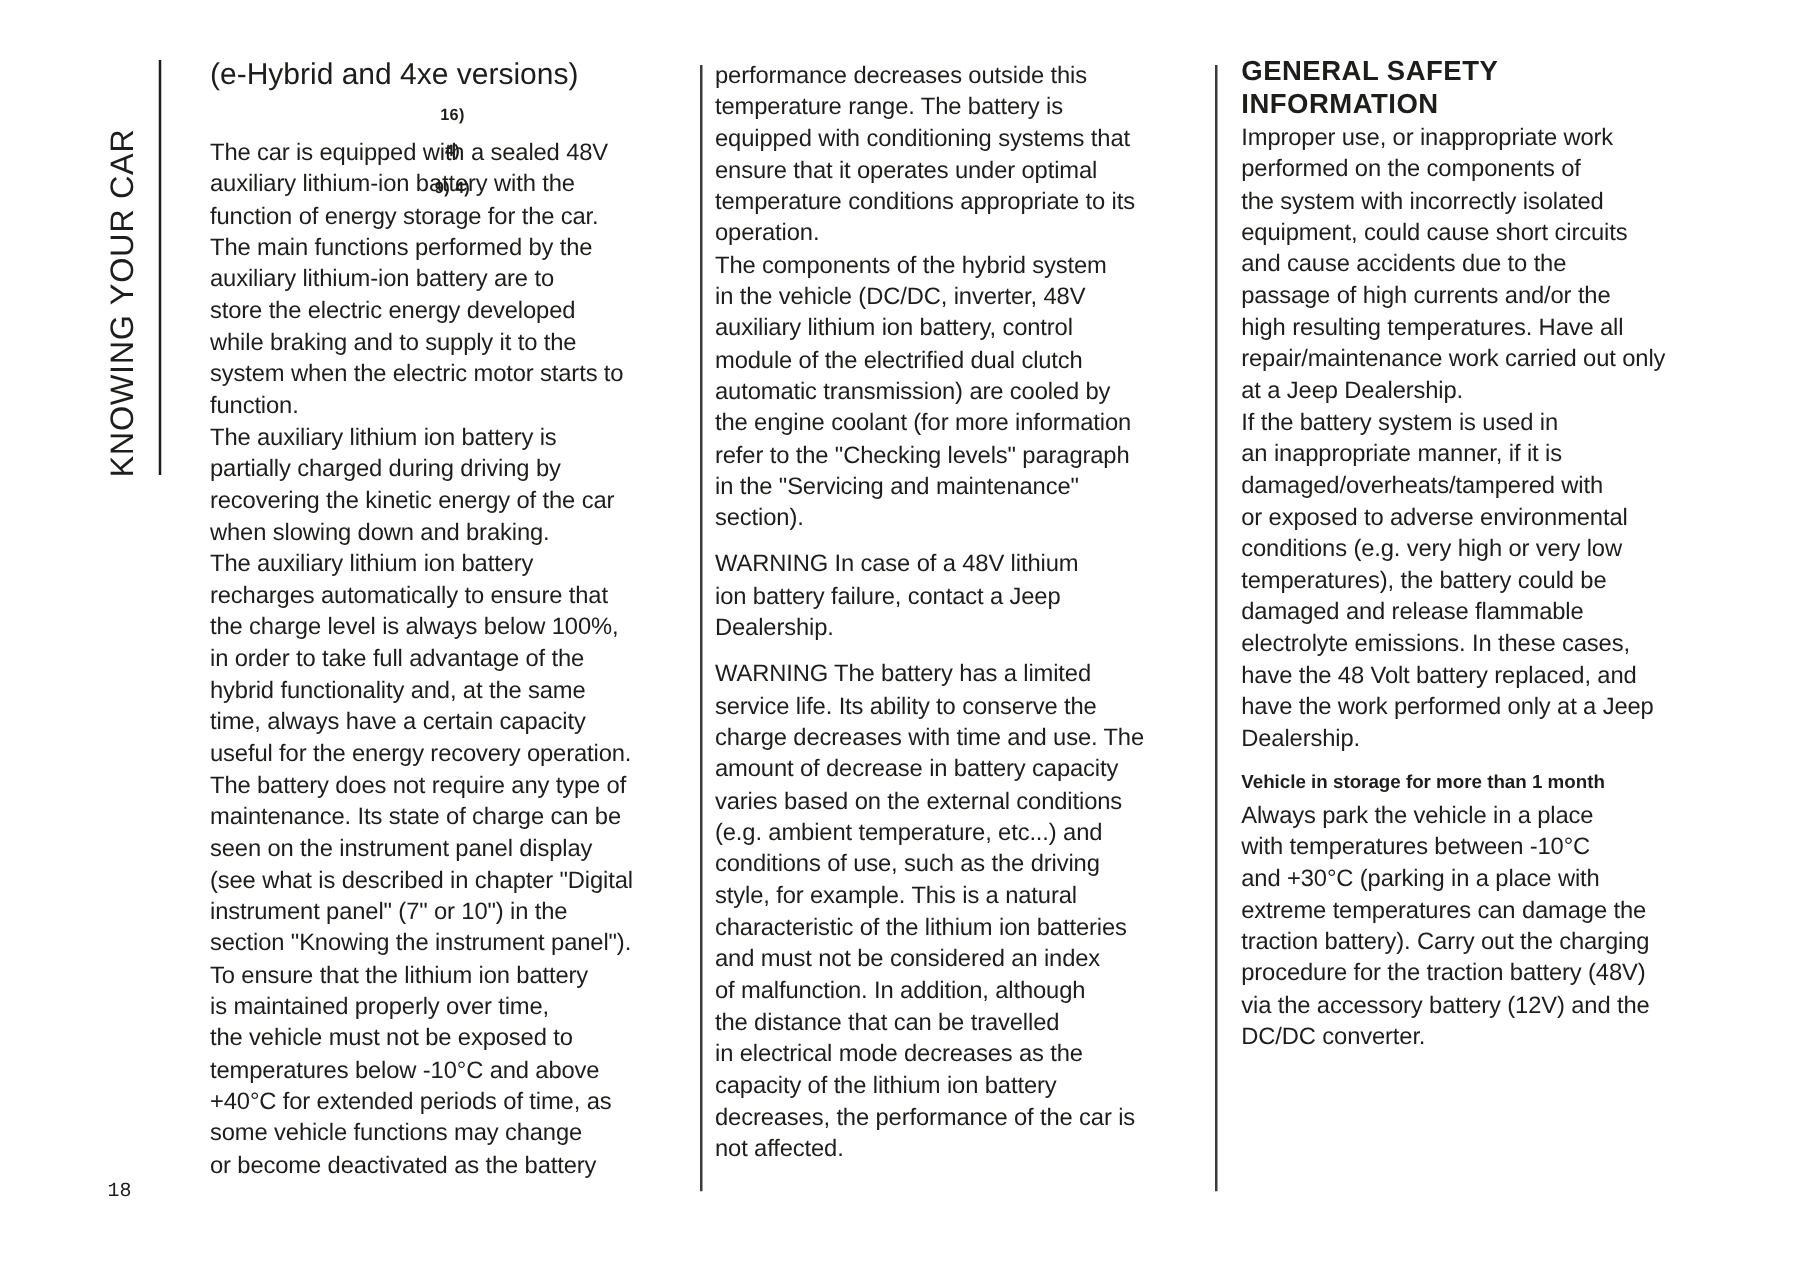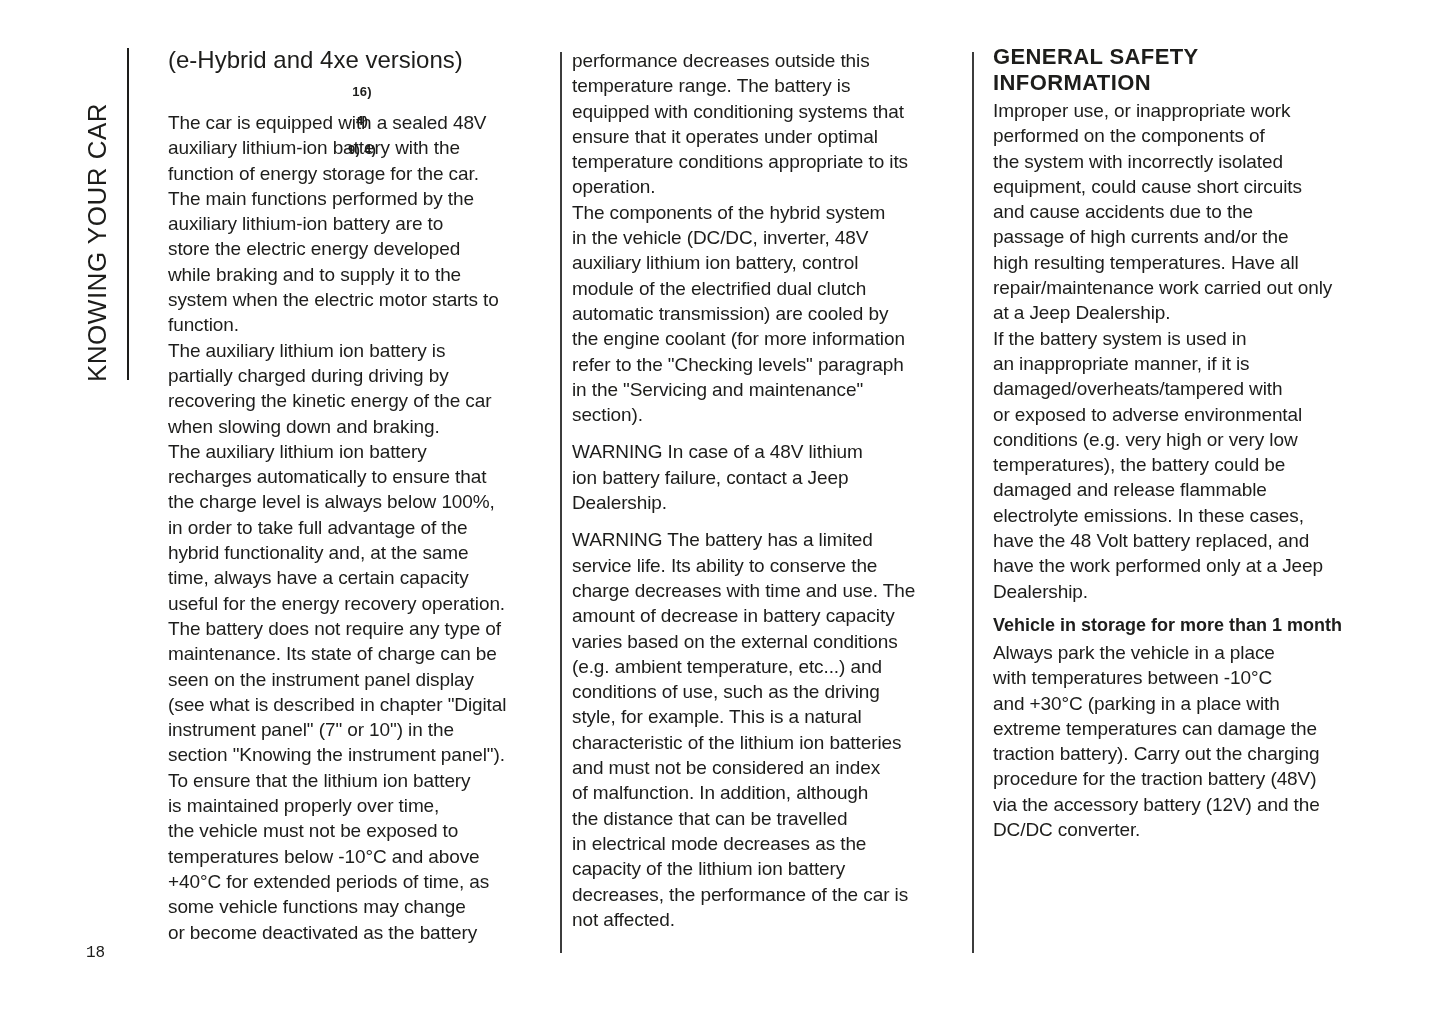--- a/index.html
+++ b/index.html
@@ -67,21 +67,21 @@
     margin-right:4px;
   }
   .body-text{
     font-size:19px;
     line-height:25.3px;
     white-space:pre-line;
     letter-spacing:-0.1px;
   }
   .col2 .body-text{margin-bottom:12px;}
   .bold-subhead{
-    font-size:18px;
+    font-size:15px;
     font-weight:bold;
     line-height:25px;
     margin:9px 0 2px 0;
     white-space:pre-line;
   }
   .page-number{
     position:absolute;
     left:86px;top:944px;
     font-size:16px;
     font-family:Liberation Mono, monospace;

